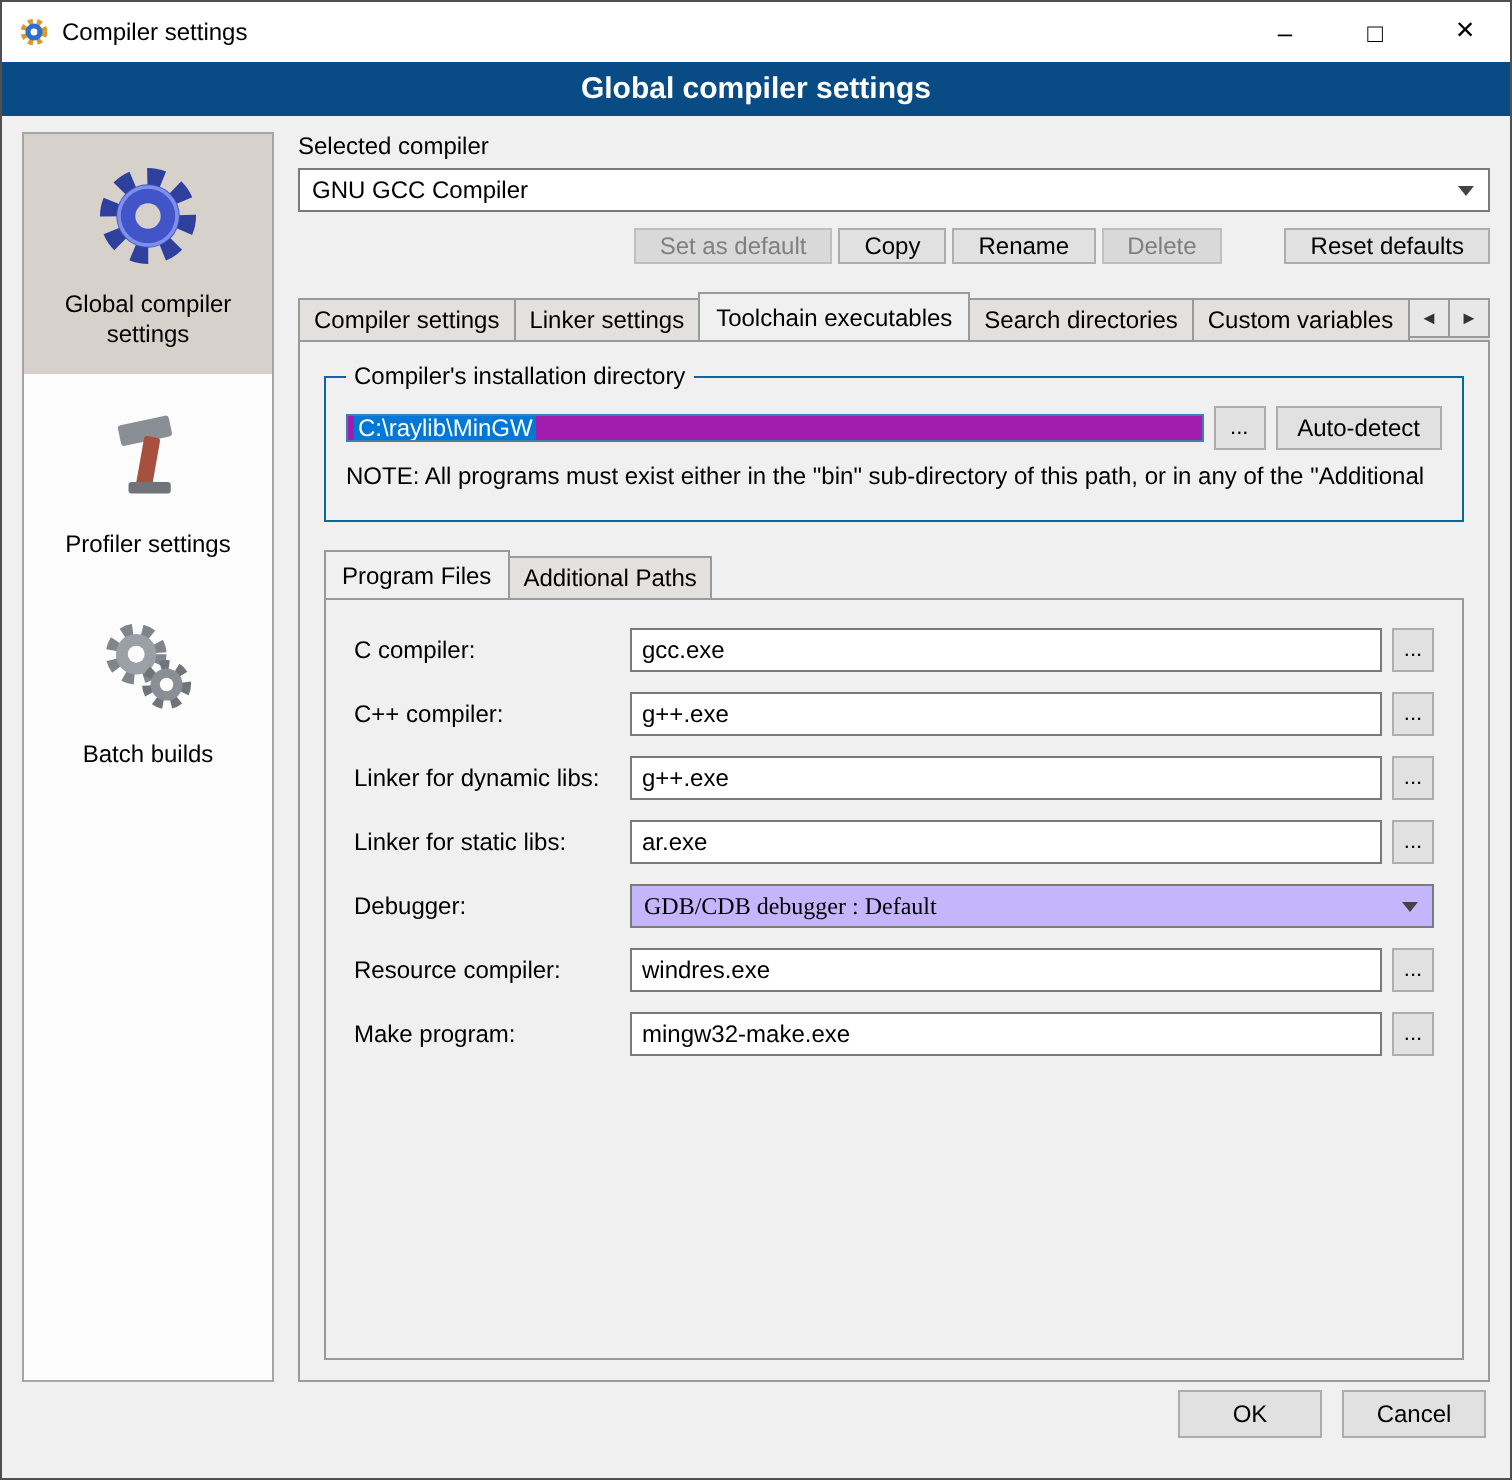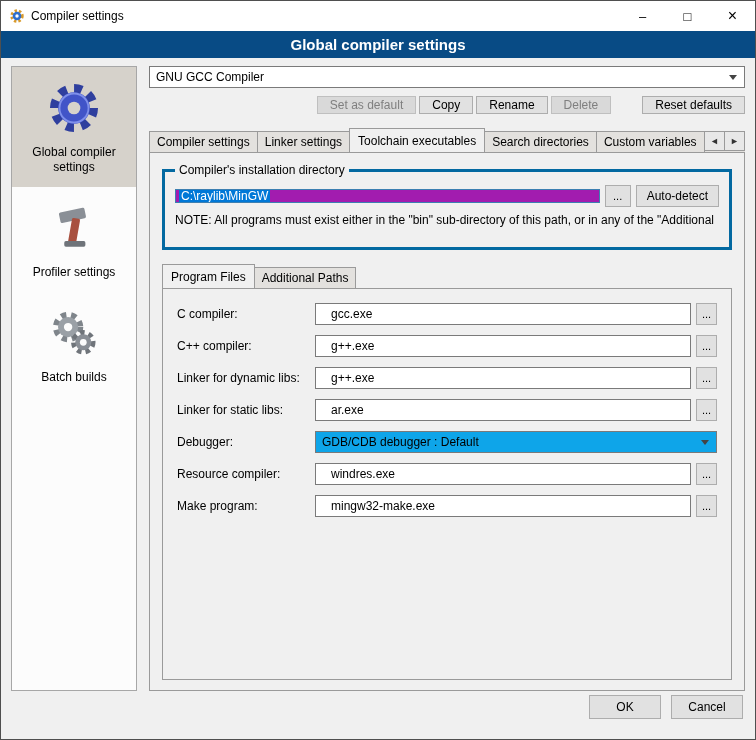--- a/index.html
+++ b/index.html
@@ -30,57 +30,57 @@
   .side-item .ic { height:62px; display:flex; align-items:center; justify-content:center; }
   .side-item .lbl { margin-top:6px; line-height:1.25; }
   
   .main { flex:1 1 auto; display:flex; flex-direction:column; min-width:0; }
   .sec-label { margin-bottom:4px; }
   
   .combo { height:22px; background:#fff; border:1px solid #7a7a7a; display:flex; align-items:center;
     padding-left:6px; position:relative; cursor:default; }
   .combo .arrow { position:absolute; right:7px; top:8px; width:0; height:0;
     border-left:4px solid transparent; border-right:4px solid transparent; border-top:5px solid #444; }
-  .combo.gray { background:#0ea5e9; }
+  .combo.gray { background:#c4b5fd;font-family:Liberation Serif, serif; }
   
   .btn { height:18px; background:#e1e1e1; border:1px solid #adadad; padding:0 12px;
     font-size:12px; font-family:"Liberation Sans", sans-serif; cursor:default; }
   .btn.disabled { background:#d9d9d9; border-color:#bfbfbf; color:#7f7f7f; }
   .btn-row { display:flex; justify-content:flex-end; gap:3px; margin-top:8px; margin-bottom:14px; }
   .btn-row .reset { margin-left:28px; }
   
   .tabstrip { display:flex; align-items:flex-end; position:relative; z-index:2;
     overflow:hidden; padding-right:46px; white-space:nowrap; }
   .tab { flex:0 0 auto; border:1px solid #9a9a9a; border-bottom:none; background:#e3e1de;
     padding:3px 7px; cursor:default; }
   .tab + .tab { margin-left:-1px; }
   .tab.active { background:#f0f0f0; padding:5px 8px; margin-bottom:-1px; position:relative; z-index:3; }
   .tab-arrows { position:absolute; right:0; bottom:1px; display:flex; }
   .tab-arrow { width:21px; height:20px; border:1px solid #9a9a9a; background:#e8e8e8;
     display:flex; align-items:center; justify-content:center; font-size:9px; color:#333; cursor:default; }
   .tab-arrow + .tab-arrow { margin-left:-1px; }
   .tabpanel { flex:1 1 auto; border:1px solid #9a9a9a; background:#f0f0f0;
     padding:10px 12px; display:flex; flex-direction:column; min-height:0; }
   
-  fieldset { border:3px solid #0369a1; padding:8px 10px 20px 10px; }
+  fieldset { border:1px solid #0369a1; padding:8px 10px 15px 10px; }
   legend { padding:0 4px; font-size:12px; }
   .dir-row { display:flex; align-items:center; }
   .fake-input { flex:1; height:14px; background:#a21caf; border:1px solid #3c7fb1;
     display:flex; align-items:center; padding:0 3px; overflow:hidden; }
   .fake-input .selection { background:#0078d7; color:#fff; padding:1px 2px; }
   .mini-btn { width:26px; height:22px; margin-left:5px; background:#e1e1e1; border:1px solid #adadad;
     font-size:11px; cursor:default; }
   .auto-btn { height:22px; margin-left:5px; padding:0 10px; background:#e1e1e1; border:1px solid #adadad;
     font-size:12px; font-family:"Liberation Sans", sans-serif; cursor:default; }
   .note { margin-top:6px; color:#000000; white-space:nowrap; overflow:hidden; }
   
   .subtabs { margin-top:14px; }
   .subpanel { flex:1 1 auto; border:1px solid #9a9a9a; background:#f0f0f0; padding:14px; min-height:0; }
   .frow { display:grid; grid-template-columns:138px 1fr 26px; align-items:center; margin-bottom:10px; }
-  .frow input[type=text] { height:22px; border:1px solid #7a7a7a; background:#fff; padding:0 15px;
+  .frow input[type=text] { height:22px; border:1px solid #7a7a7a; background:#fff; padding:0 5px;
     font-size:12px; font-family:"Liberation Sans", sans-serif; grid-column:2; width:100%; }
   .frow .mini-btn { grid-column:3; margin-left:5px; width:21px; }
   .frow .combo { grid-column:2 / 4; }
   
   .footer { flex:0 0 44px; display:flex; justify-content:flex-end; 
     gap:10px; padding:0 12px 10px 0; }
   .footer .btn { width:72px; height:24px; }
 </style>
 </head>
 <body>
@@ -138,20 +138,21 @@
             <circle cx="43" cy="43" r="9.5" fill="#8a8f96"></circle>
             <circle cx="43" cy="43" r="4" fill="#fcfcfc"></circle>
           </svg>
         </div>
         <div class="lbl">Batch builds</div>
       </div>
     </div>
 
     <div class="main">
 
+      <div class="sec-label">Selected compiler</div>
 
       <div class="combo">
         <span>GNU GCC Compiler</span>
         <span class="arrow"></span>
       </div>
 
       <div class="btn-row">
         <button class="btn disabled">Set as default</button>
         <button class="btn">Copy</button>
         <button class="btn">Rename</button>

